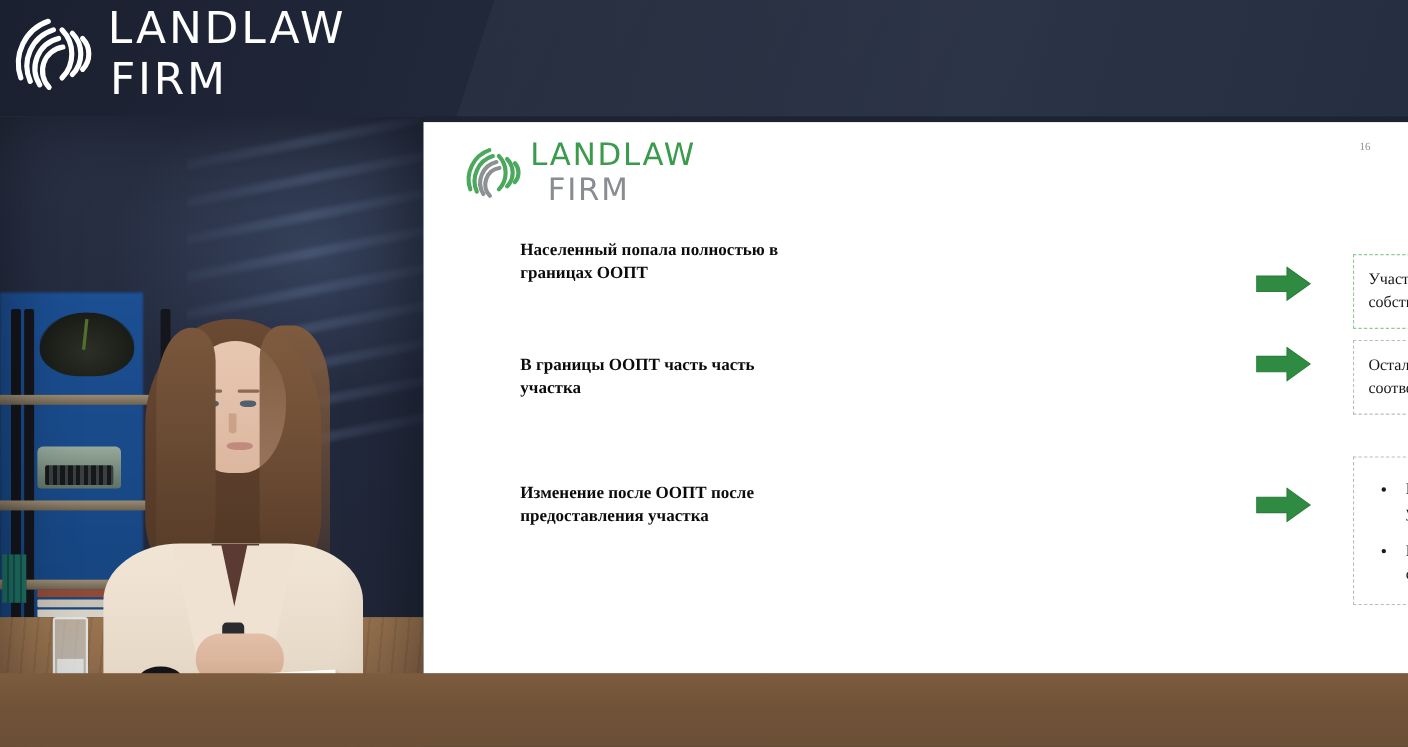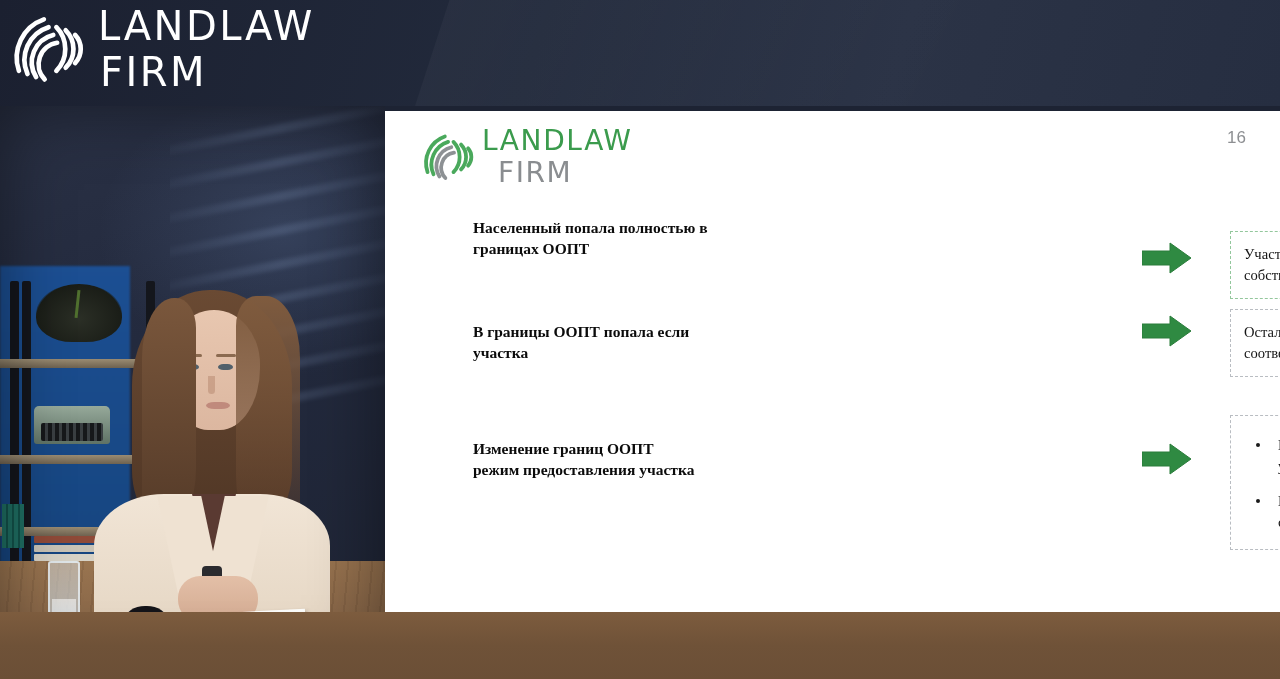--- a/index.html
+++ b/index.html
@@ -215,21 +215,21 @@
     color: #8a8d90; font-weight: 400; margin-top: 4px; margin-left: 16px;
   }
   .slide-title {
     position: absolute; left: 272px; top: 39px; width: 600px;
     font-family: "Liberation Serif", serif; font-weight: bold;
     font-size: 23.5px; color: #0b0b0b; letter-spacing: 0.1px;
     text-align: right; white-space: nowrap;
   }
   .page-num {
     position: absolute; right: 34px; top: 17px;
-    font-family: Liberation Sans, sans-serif; font-size: 17px; color: #8d8f92;
+    font-family: Liberation Serif, serif; font-size: 10px; color: #8d8f92;
   }
 
   .rows { position: absolute; left: 0; top: 90px; width: 895px; }
   .row { position: absolute; left: 0; width: 895px; display: flex; }
   .row.r1 { top: 16px; }
   .row.r2 { top: 110px; }
   .row.r3 { top: 215px; }
 
   .row-label {
     position: absolute; left: 88px; width: 262px;
@@ -390,33 +390,33 @@
           <svg class="arrow-svg" width="50" height="32" viewBox="0 0 50 32">
             <path d="M0 9 L28 9 L28 1 L49 16 L28 31 L28 23 L0 23 Z" fill="#2f8a42" stroke="#2b7d3b" stroke-width="1"></path>
           </svg>
         </div>
         <div class="row-box green" style="top:14px">
           <span>Участок может остаться в частной собственности, если не нарушает режим ООПТ</span>
         </div>
       </div>
 
       <div class="row r2">
-        <div class="row-label" style="top:10px">В границы ООПТ попала если участка</div>
+        <div class="row-label" style="top:10px">В границы ООПТ часть часть участка</div>
         <div class="row-arrow" style="top:4px">
           <svg class="arrow-svg" width="50" height="32" viewBox="0 0 50 32">
             <path d="M0 9 L28 9 L28 1 L49 16 L28 31 L28 23 L0 23 Z" fill="#2f8a42" stroke="#2b7d3b" stroke-width="1"></path>
           </svg>
         </div>
         <div class="row-box" style="top:-2px;width:338px">
           <span>Остальная часть участка может использоваться в соответствии с разрешенным использованием</span>
         </div>
       </div>
 
       <div class="row r3">
-        <div class="row-label" style="top:22px;width:230px">Изменение границ ООПТ режим предоставления участка</div>
+        <div class="row-label" style="top:22px;width:230px">Изменение после ООПТ после предоставления участка</div>
         <div class="row-arrow" style="top:27px">
           <svg class="arrow-svg" width="50" height="32" viewBox="0 0 50 32">
             <path d="M0 9 L28 9 L28 1 L49 16 L28 31 L28 23 L0 23 Z" fill="#2f8a42" stroke="#2b7d3b" stroke-width="1"></path>
           </svg>
         </div>
         <div class="row-box" style="top:-1px;width:334px;padding-top:14px;padding-bottom:14px">
           <ul>
             <li>
               <span class="bul"></span>
               <span>Если границы сократились незаконно – участок могут истребовать.</span>

